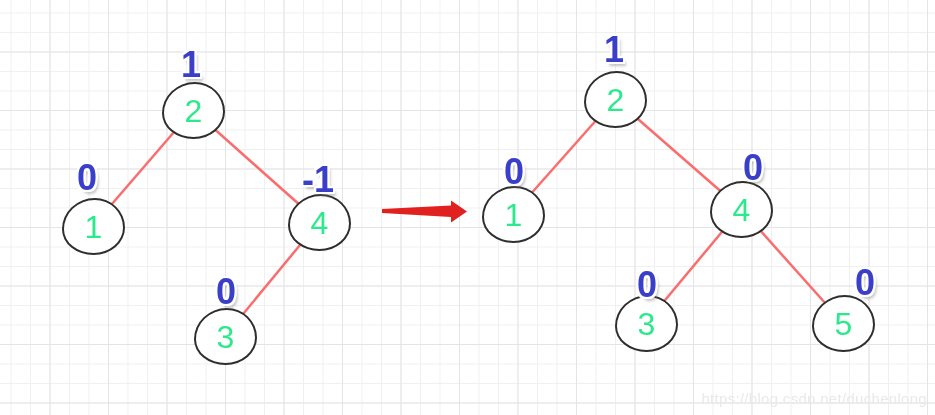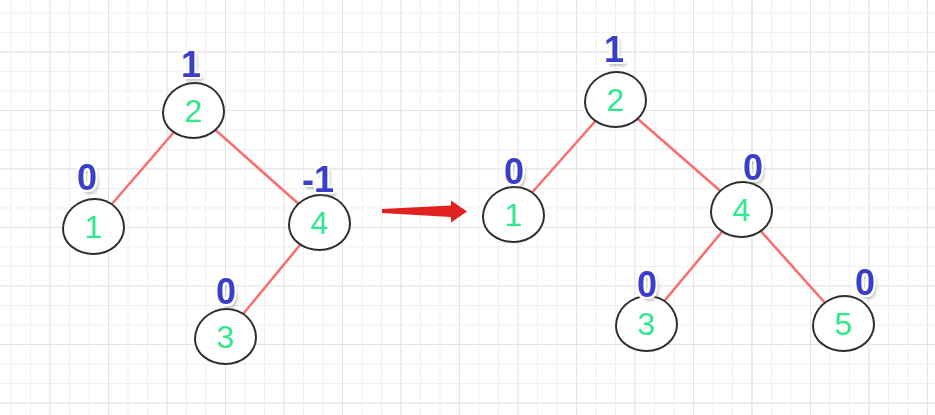--- a/index.html
+++ b/index.html
@@ -87,14 +87,15 @@
   <div class="tnode" style="left:710px;top:181px">4</div>
   <div class="tnode" style="left:615px;top:295px">3</div>
   <div class="tnode" style="left:812px;top:295px">5</div>
 
   <div class="bf" style="left:584px;top:30px">1</div>
   <div class="bf" style="left:484px;top:152px">0</div>
   <div class="bf" style="left:723px;top:148px">0</div>
   <div class="bf" style="left:617px;top:265px">0</div>
   <div class="bf" style="left:835px;top:263px">0</div>
 
+  <div class="watermark">https://blog.csdn.net/duchenlong</div>
 
 </div>
 
 </body></html>

